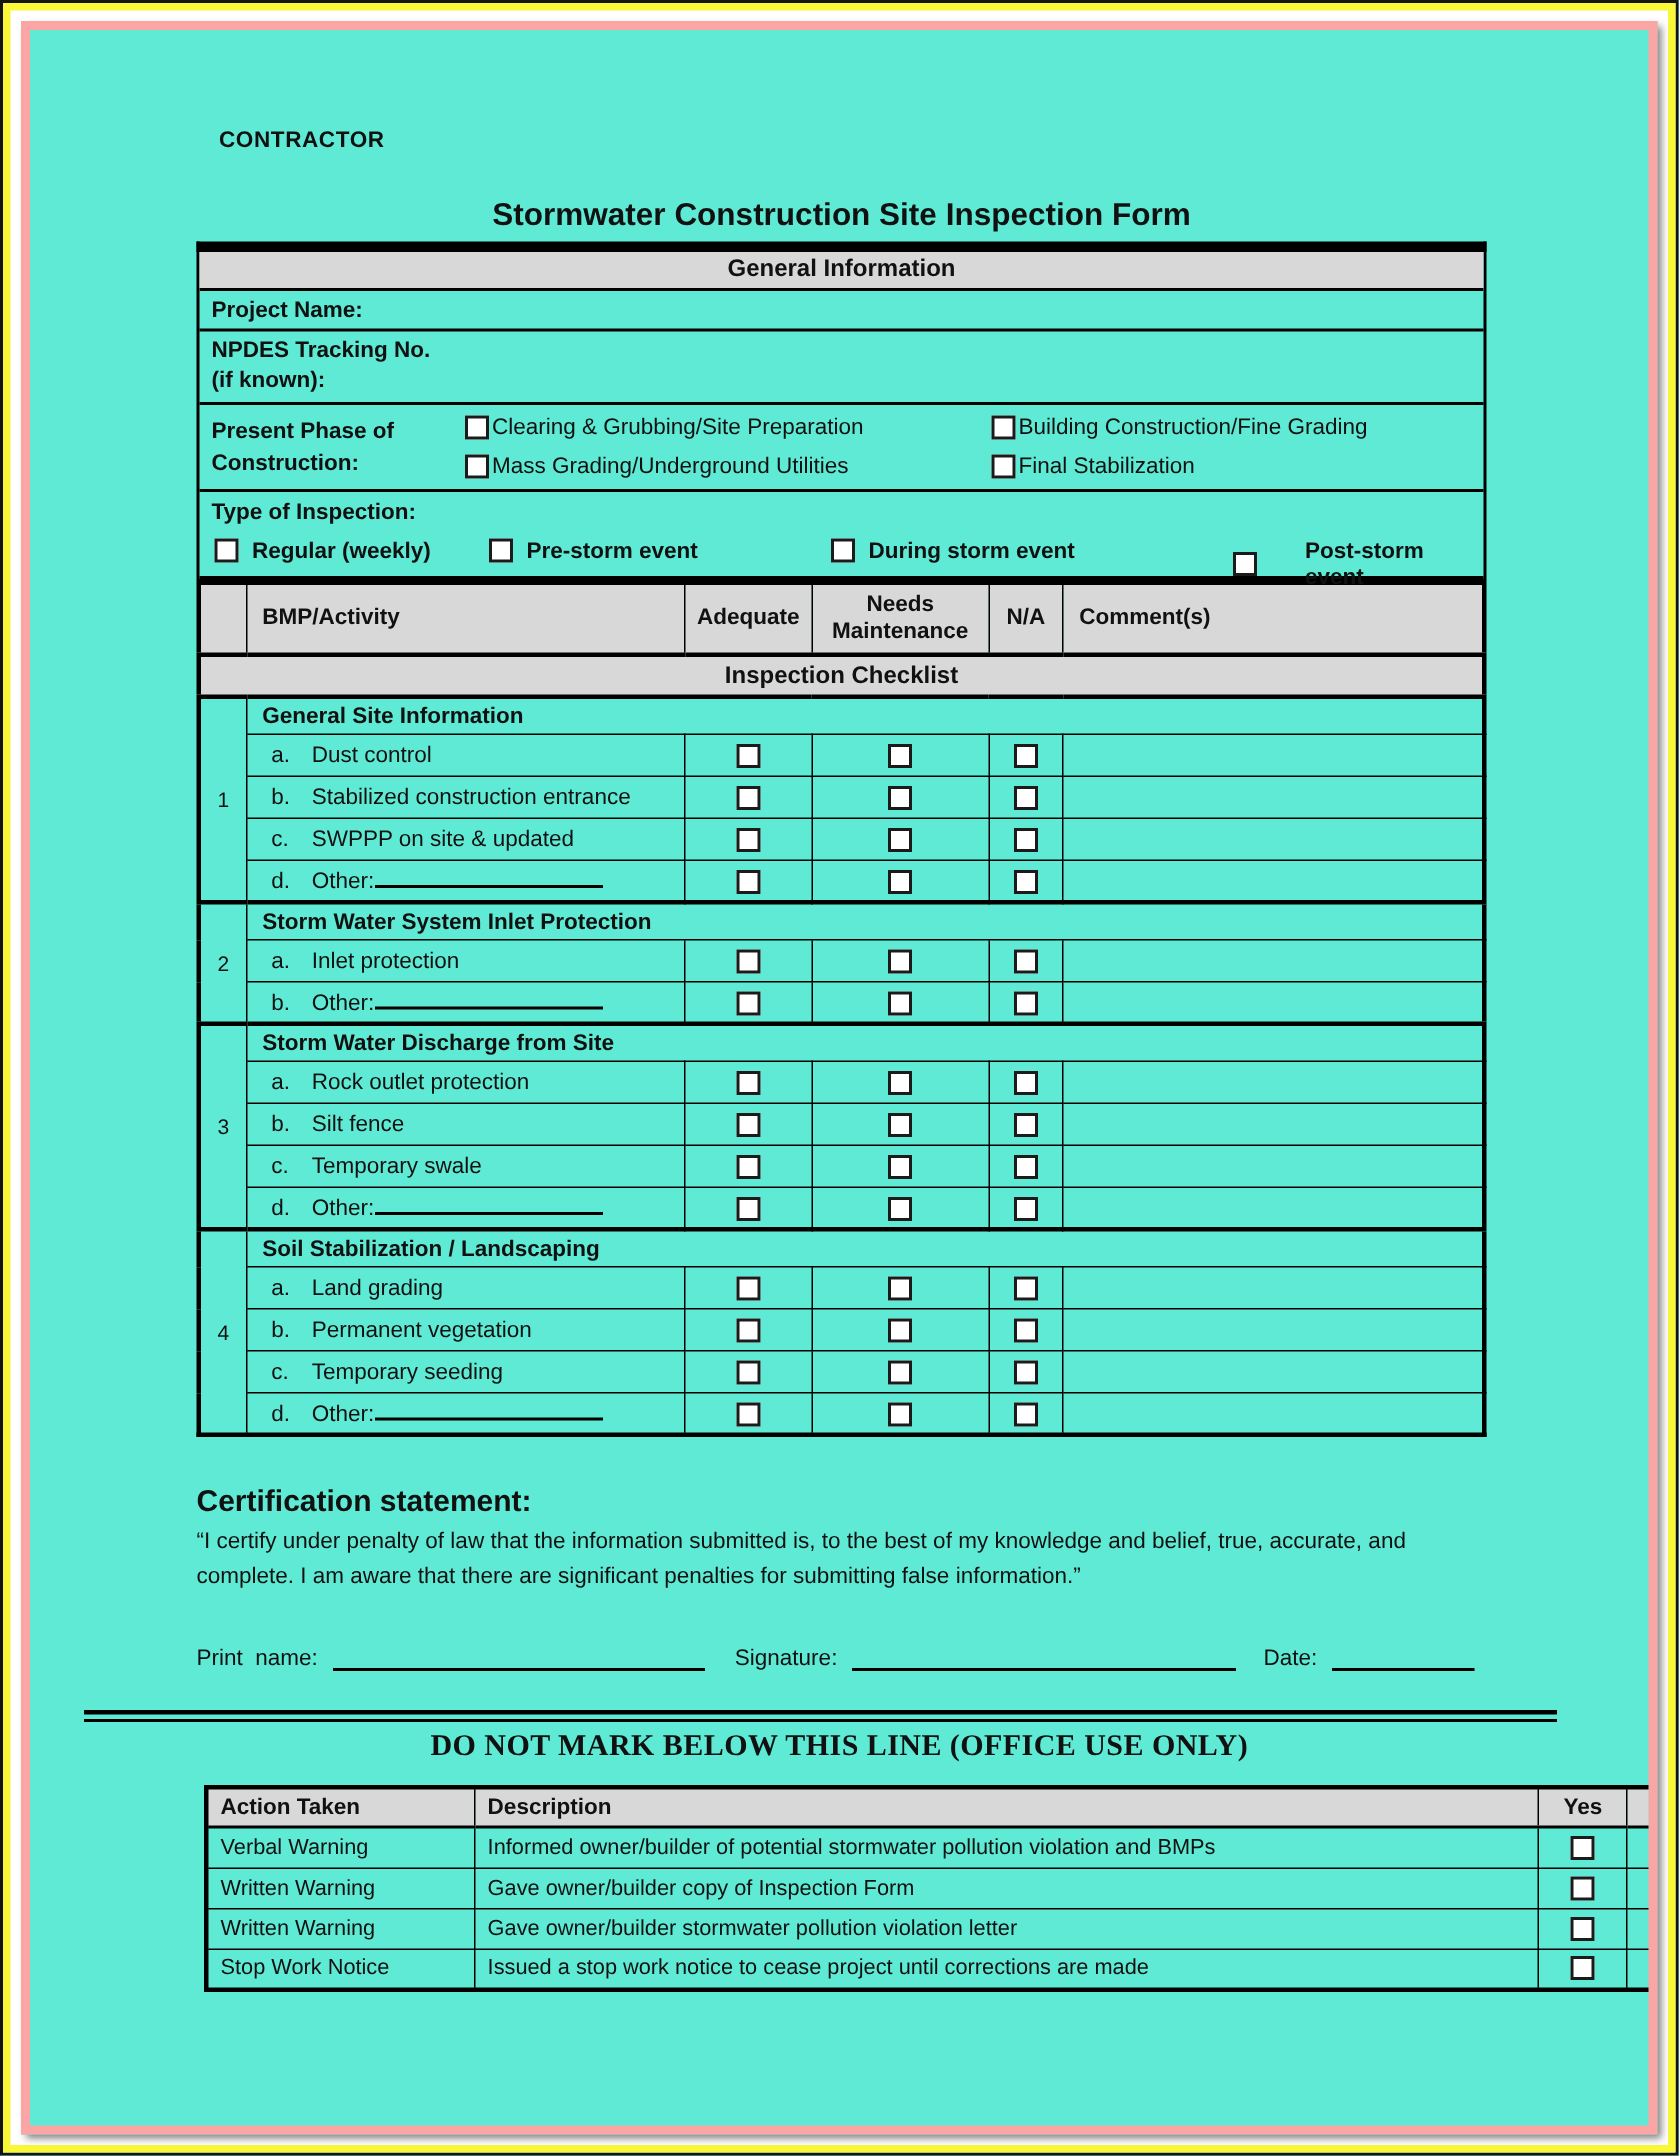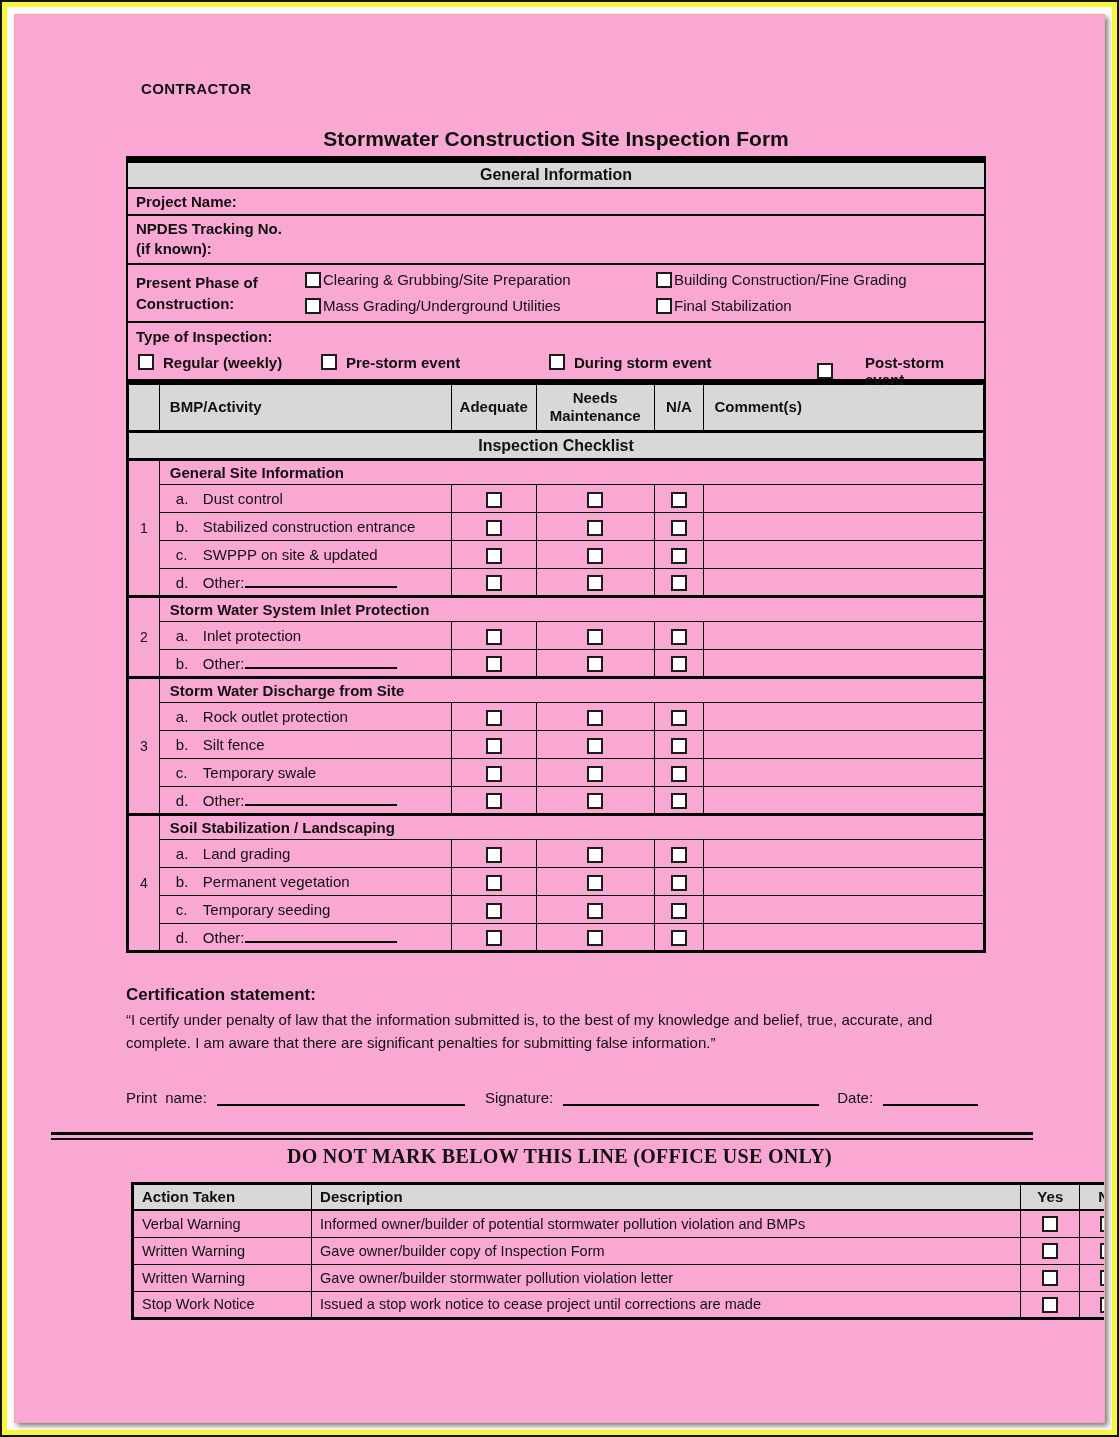--- a/index.html
+++ b/index.html
@@ -1,20 +1,20 @@
 <!DOCTYPE html>
 <html><head>
 <meta charset="utf-8">
 <style>
   * { margin:0; padding:0; box-sizing:border-box; }
   body { background:#444; font-family:"Liberation Sans","DejaVu Sans",sans-serif; color:#111; }
 
   .page { width:1119px; height:1437px; background:#141414; padding:2px; }
   .f-yellow { width:100%; height:100%; border:5px solid #f8f838; background:#fff; padding:7px; }
-  .f-navy { width:100%; height:100%; border:1px solid #fca5a5; box-shadow:3px 3px 5px rgba(0,0,0,.5); position:relative; background:#f9a8d4; overflow:hidden; }
+  .f-navy { width:100%; height:100%; border:6px solid #fca5a5; box-shadow:3px 3px 5px rgba(0,0,0,.5); position:relative; background:#5eead4; overflow:hidden; }
   .content { position:absolute; inset:0; }
 
   .contractor { margin:65px 0 0 126px; font-weight:bold; font-size:15px; letter-spacing:.4px; }
 
   .form-area { width:860px; margin-left:111px; }
   .title { text-align:center; font-weight:bold; font-size:21px; margin-top:30px; }
 
   
   .gi-table { margin-top:5px; border:2px solid #000; border-top:7px solid #000; border-bottom:0; font-size:15px; }
   .banner { background:#d8d8d8; text-align:center; font-weight:bold; padding:3px 0; border-bottom:2px solid #000; font-size:16px; }
@@ -52,21 +52,21 @@
   .checklist td.num { text-align:center; font-size:14px; border-top:3px solid #000; }
   .checklist td.cat { font-weight:bold; padding-left:10px; }
   .checklist td.bmp { padding-left:16px; }
   .checklist td.bmp .letter { display:inline-block; width:27px; }
   .checklist td.cb-cell { text-align:center; }
   .checklist td.cb-cell .cb { vertical-align:middle; }
   .fill-line { display:inline-block; width:152px; border-bottom:2px solid #000; height:13px; }
 
   
   .cert { margin-top:32px; font-size:15px; }
-  .cert-head { font-weight:bold; font-size:17px; }
+  .cert-head { font-weight:bold; font-size:20px; }
   .cert-body { margin-top:3px; line-height:1.55; font-size:15px; }
   .sign-row { display:flex; align-items:flex-end; margin-top:34px; font-size:15px; }
   .sign-row .lbl { white-space:pre; }
   .uline { border-bottom:2px solid #000; height:14px; display:inline-block; }
   .u-name { width:248px; margin:0 20px 0 10px; }
   .u-sig  { width:256px; margin:0 18px 0 10px; }
   .u-date { width:95px;  margin:0 0 0 10px; }
 
   
   .dbl-line { margin:26px 0 0 36px; width:982px; height:8px; border-top:3px solid #000; border-bottom:2px solid #000; }

